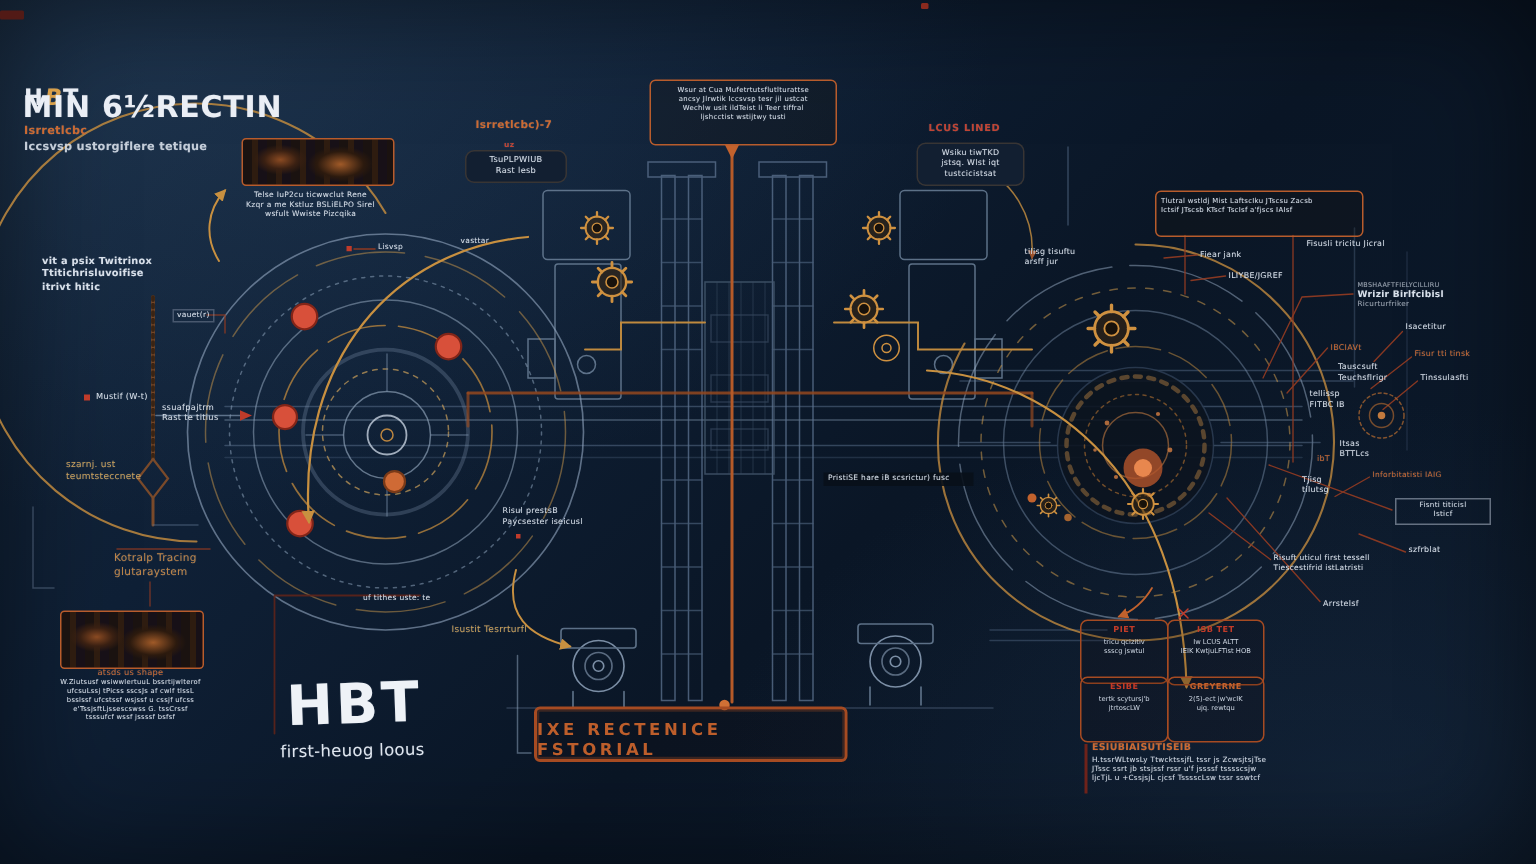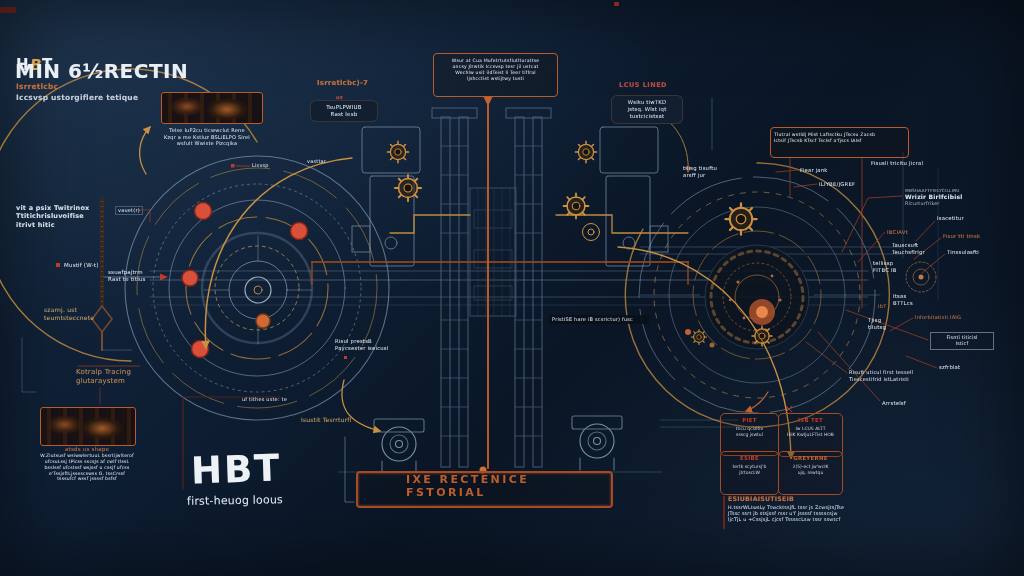--- a/index.html
+++ b/index.html
@@ -26,23 +26,23 @@
      background:
       radial-gradient(18px 10px at 25% 45%, #8a4a22 0%, #3a2012 60%, rgba(0,0,0,0) 100%),
       radial-gradient(22px 12px at 65% 55%, #a05a28 0%, #2c1a0e 70%, rgba(0,0,0,0) 100%),
       repeating-linear-gradient(90deg,#1a1210 0 6px,#2e1c10 6px 10px,#171017 10px 16px),
       #120d0e;}
   .badge{position:absolute;left:705px;top:39px;width:94px;height:94px;border-radius:50%;
      border:2px solid #d07a36;background:rgba(10,18,30,.35);
      box-shadow:0 0 0 3px #0d1626, 0 0 0 4.5px rgba(208,122,54,.55);
      display:flex;flex-direction:column;align-items:center;justify-content:center;gap:1px;}
   .banner{position:absolute;left:356px;top:471px;width:205px;height:33px;border:2px solid #a64b22;
-     border-radius:4px;display:flex;align-items:flex-start;justify-content:center;
+     border-radius:4px;display:flex;align-items:flex-end;justify-content:center;
      color:#bd5e2b;font-weight:bold;font-size:11px;letter-spacing:2.4px;
-     background:rgba(30,16,10,.15);box-shadow:inset 0 0 0 1.5px rgba(166,75,34,.3);padding-left:48px;}
+     background:rgba(30,16,10,.15);box-shadow:inset 0 0 0 1.5px rgba(166,75,34,.3);}
   .ibox{position:absolute;border:1px solid #a64b22;border-radius:5px;text-align:center;
      padding:3px 1px;background:rgba(20,12,9,.18);}
   .ibox .tt{color:#c23b28;font-size:5.4px;font-weight:bold;letter-spacing:.3px;white-space:pre-line;}
   .ibox .bb{color:#cdd6e2;font-size:4.5px;margin-top:2.5px;line-height:1.45;white-space:pre-line;}
   .fbar{position:absolute;left:723px;top:496px;width:2px;height:33px;background:#6e221a;}
   .strip{background:rgba(8,15,26,.9);padding:1px 3px;}
   .edge{position:absolute;border-radius:1px;}
 </style>
 </head>
 <body>
@@ -239,21 +239,21 @@
     <span>H</span><span style="color:#d9a04a;transform:skewX(-8deg);display:inline-block;">B</span><span>T</span>
   </div>
   <div class="t b" style="left:15px;top:58px;font-size:20px;letter-spacing:.5px;color:#eaeef5;">MIN 6½RECTIN</div>
   <div class="t b org" style="left:16px;top:82px;font-size:7.5px;">Isrretlcbc</div>
   <div class="t b" style="left:16px;top:93px;font-size:7.5px;opacity:.9;">Iccsvsp ustorgiflere tetique</div>
   <div class="thumb" style="left:161px;top:92px;width:100px;height:30px;"></div>
   <div class="t ctr" style="left:148px;top:127px;width:118px;font-size:5px;">Telse IuP2cu ticwwclut Rene
 Kzqr a me Kstluz BSLiELPO Sirel
 wsfult Wwiste Pizcqika</div>
 
-  <div class="t b" style="left:16px;top:170px;font-size:6.5px;margin-top:34px;">vit a psix Twitrinox
+  <div class="t b" style="left:28px;top:170px;font-size:6.5px;">vit a psix Twitrinox
 Ttitichrisluvoifise
 itrivt hitic</div>
   <div class="t" style="left:115px;top:206px;font-size:5px;border:1px solid rgba(150,160,180,.4);padding:0 2px;">vauet(r)</div>
   <div class="t" style="left:64px;top:262px;font-size:5.5px;">Mustif (W-t)</div>
   <div class="t" style="left:108px;top:269px;font-size:5.5px;">ssuafpajtrm
 Rast te titius</div>
   <div class="t gold" style="left:44px;top:306px;font-size:6px;">szarnj. ust
 teumtsteccnete</div>
   <div class="t" style="left:76px;top:368px;font-size:7px;color:#c08648;">Kotralp Tracing
 glutaraystem</div>

